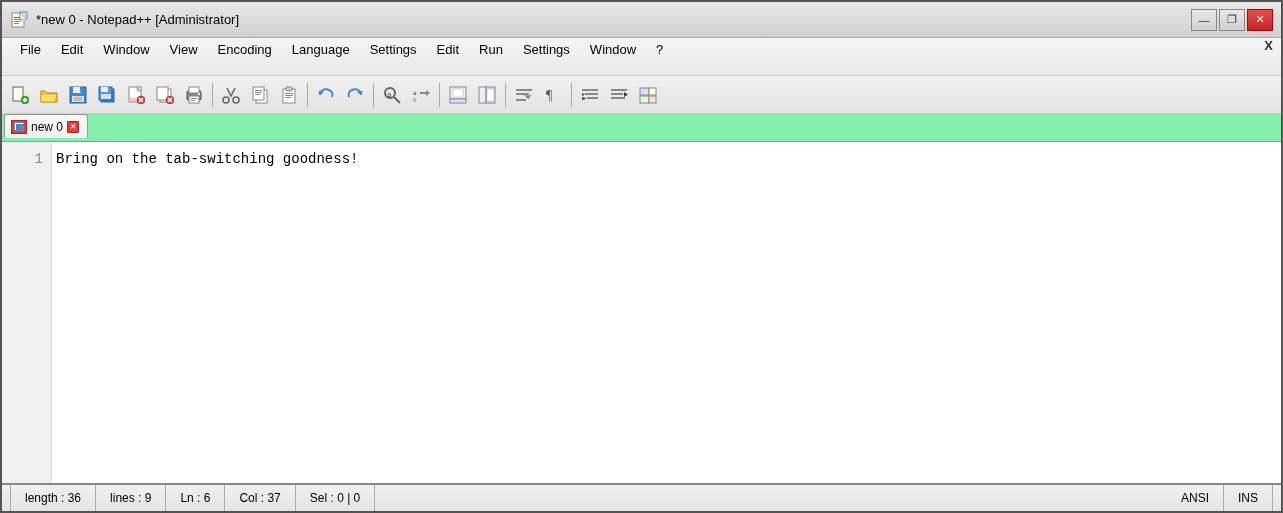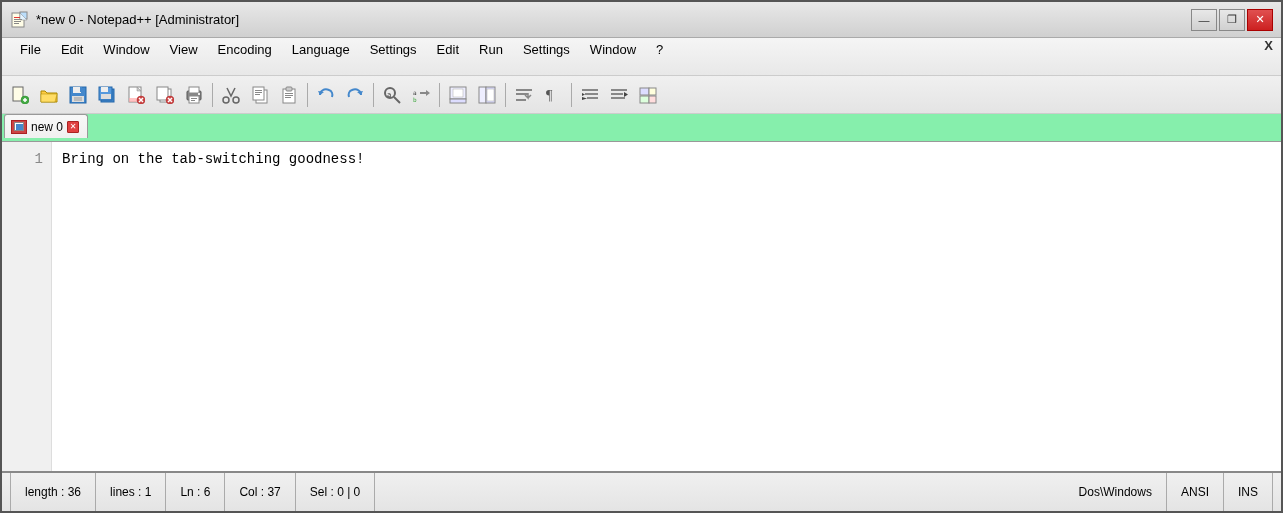--- a/index.html
+++ b/index.html
@@ -237,32 +237,32 @@
     .line-number {
       font-family: 'Courier New', Courier, monospace;
       font-size: 14px;
       color: #888;
       padding: 0 8px;
       line-height: 22px;
     }
 
     .editor-content {
       flex: 1;
-      padding: 6px 10px;
+      padding: 6px 4px;
       font-family: 'Courier New', Courier, monospace;
       font-size: 14px;
       color: #000;
       line-height: 22px;
       white-space: pre;
     }
 
     
     .status-bar {
       background: linear-gradient(to bottom, #f0f0f0, #e4e4e4);
-      height: 40px;
+      height: 28px;
       display: flex;
       align-items: flex-end;
       border-top: 2px solid #888;
       flex-shrink: 0;
       font-size: 12px;
       color: #000;
       padding: 0 8px;
       gap: 0;
     }
 
@@ -533,23 +533,22 @@
 
   <div class="editor-area">
     <div class="line-numbers">
       <div class="line-number">1</div>
     </div>
     <div class="editor-content"><span>Bring on the tab-switching goodness!</span></div>
   </div>
 
   <div class="status-bar">
     <div class="status-item">length : 36</div>
-    <div class="status-item">lines : 1</div>
+    <div class="status-item">lines : 9</div>
     <div class="status-item">Ln : 6</div>
     <div class="status-item">Col : 37</div>
     <div class="status-item">Sel : 0 | 0</div>
     <div class="status-spacer"></div>
-    <div class="status-item">Dos\Windows</div>
     <div class="status-item">ANSI</div>
     <div class="status-item">INS</div>
   </div>
 
 </div>
 
 </body></html>

